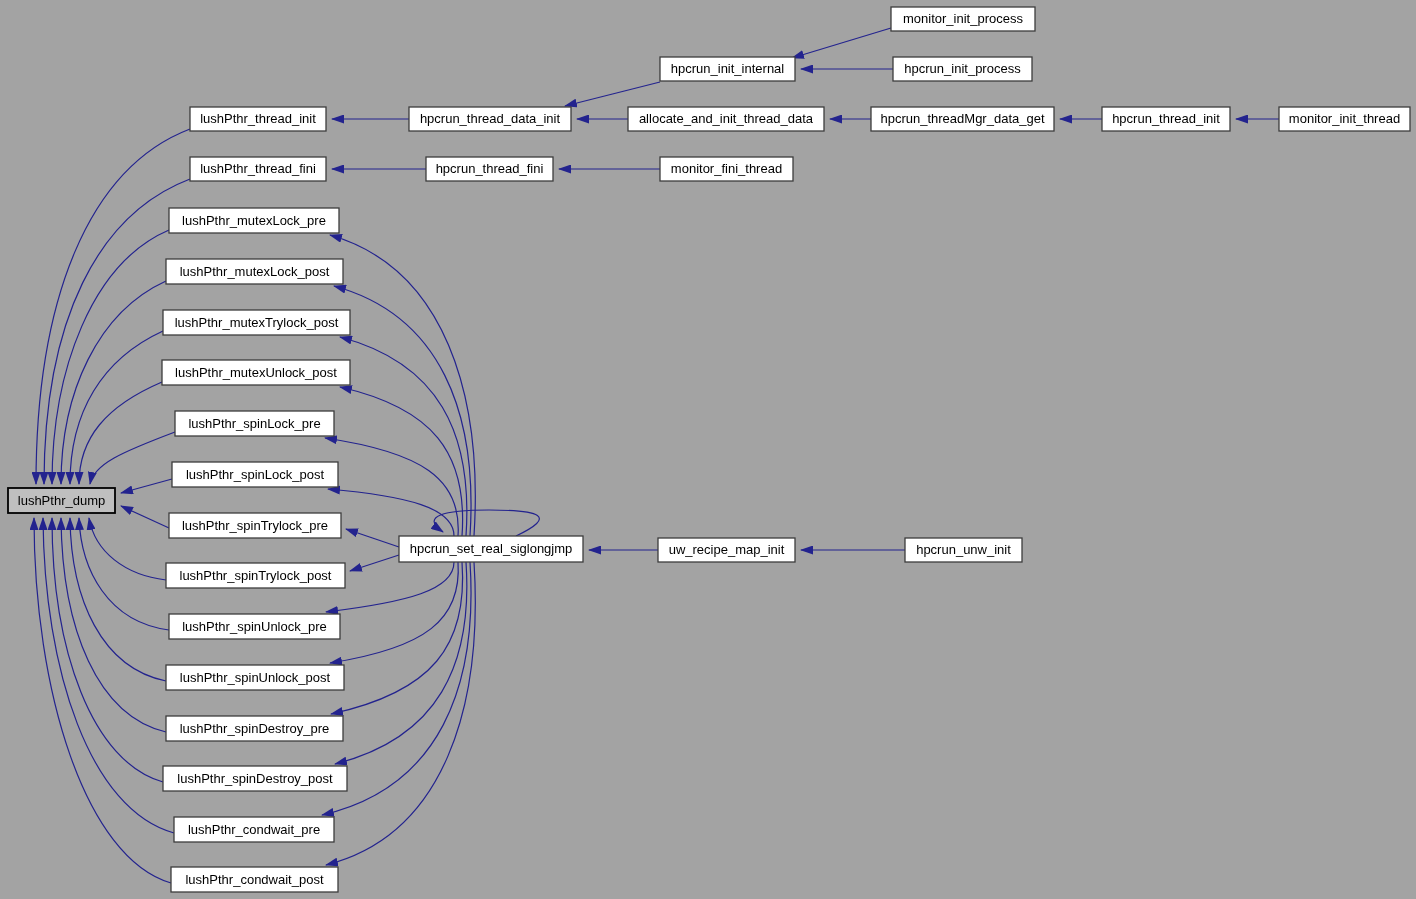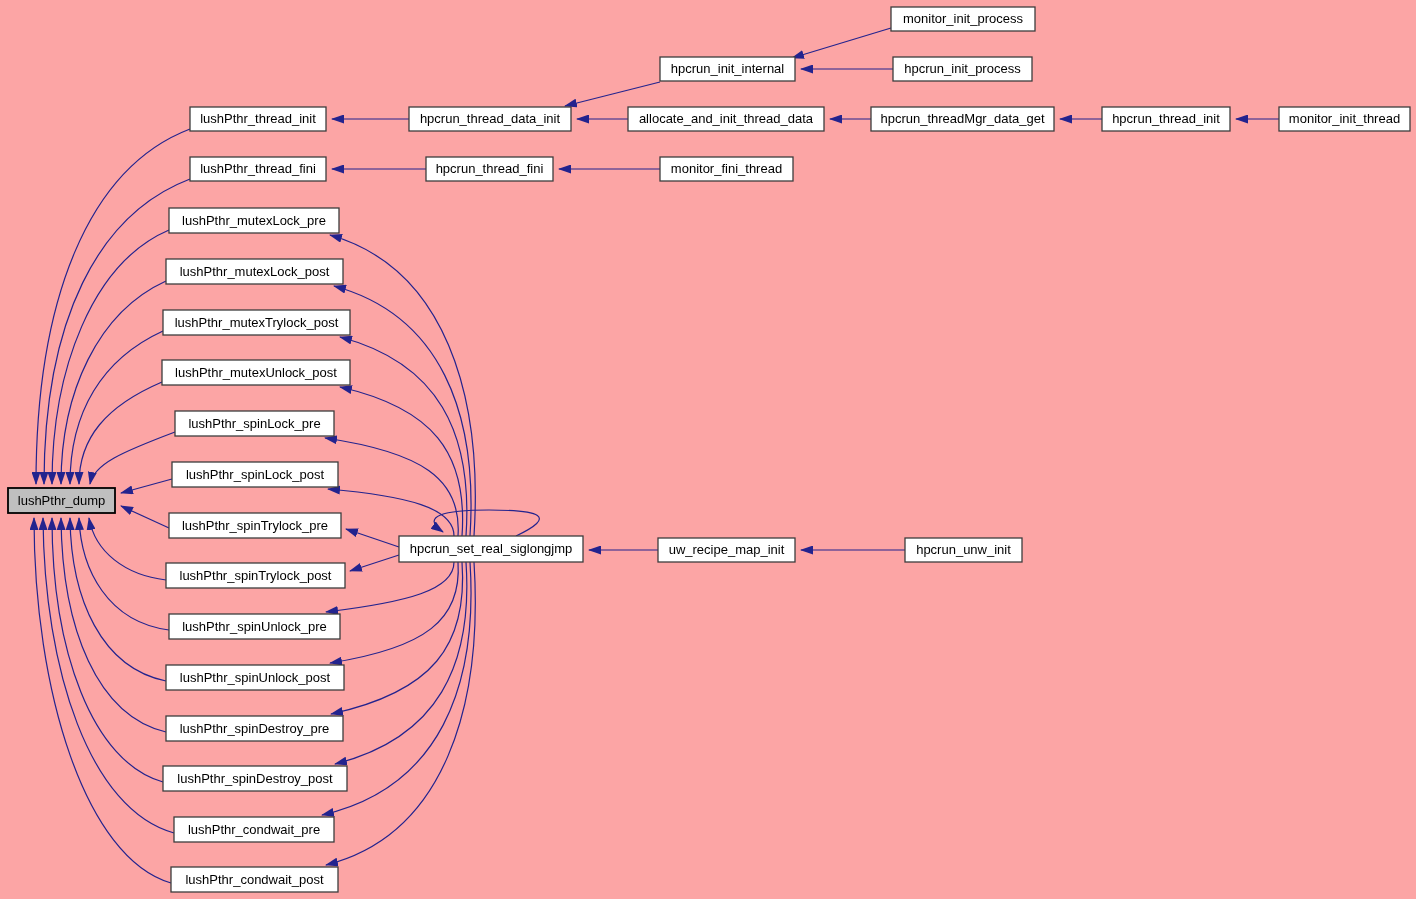--- a/index.html
+++ b/index.html
@@ -1,16 +1,16 @@
 <!DOCTYPE html>
 <html><head>
 <meta charset="utf-8">
 <style>
   html,body{margin:0;padding:0;background:#ffffff;}
-  .graph-wrap{width:1416px;height:899px;position:relative;background:#fca5a5;overflow:hidden;}
+  .graph-wrap{width:1416px;height:899px;position:relative;background:#a3a3a3;overflow:hidden;}
   svg{display:block;}
   .node-rect{fill:#ffffff;stroke:#3c3c3c;stroke-width:1.3;}
   .node-rect.hl{fill:#bfbfbf;stroke:#000000;stroke-width:1.8;}
   .node-label{font-family:"Liberation Sans","DejaVu Sans",sans-serif;font-size:13px;fill:#000000;
     text-anchor:middle;dominant-baseline:middle;}
   .edge{fill:none;stroke-width:1.2;}
 </style>
 </head>
 <body>
 

